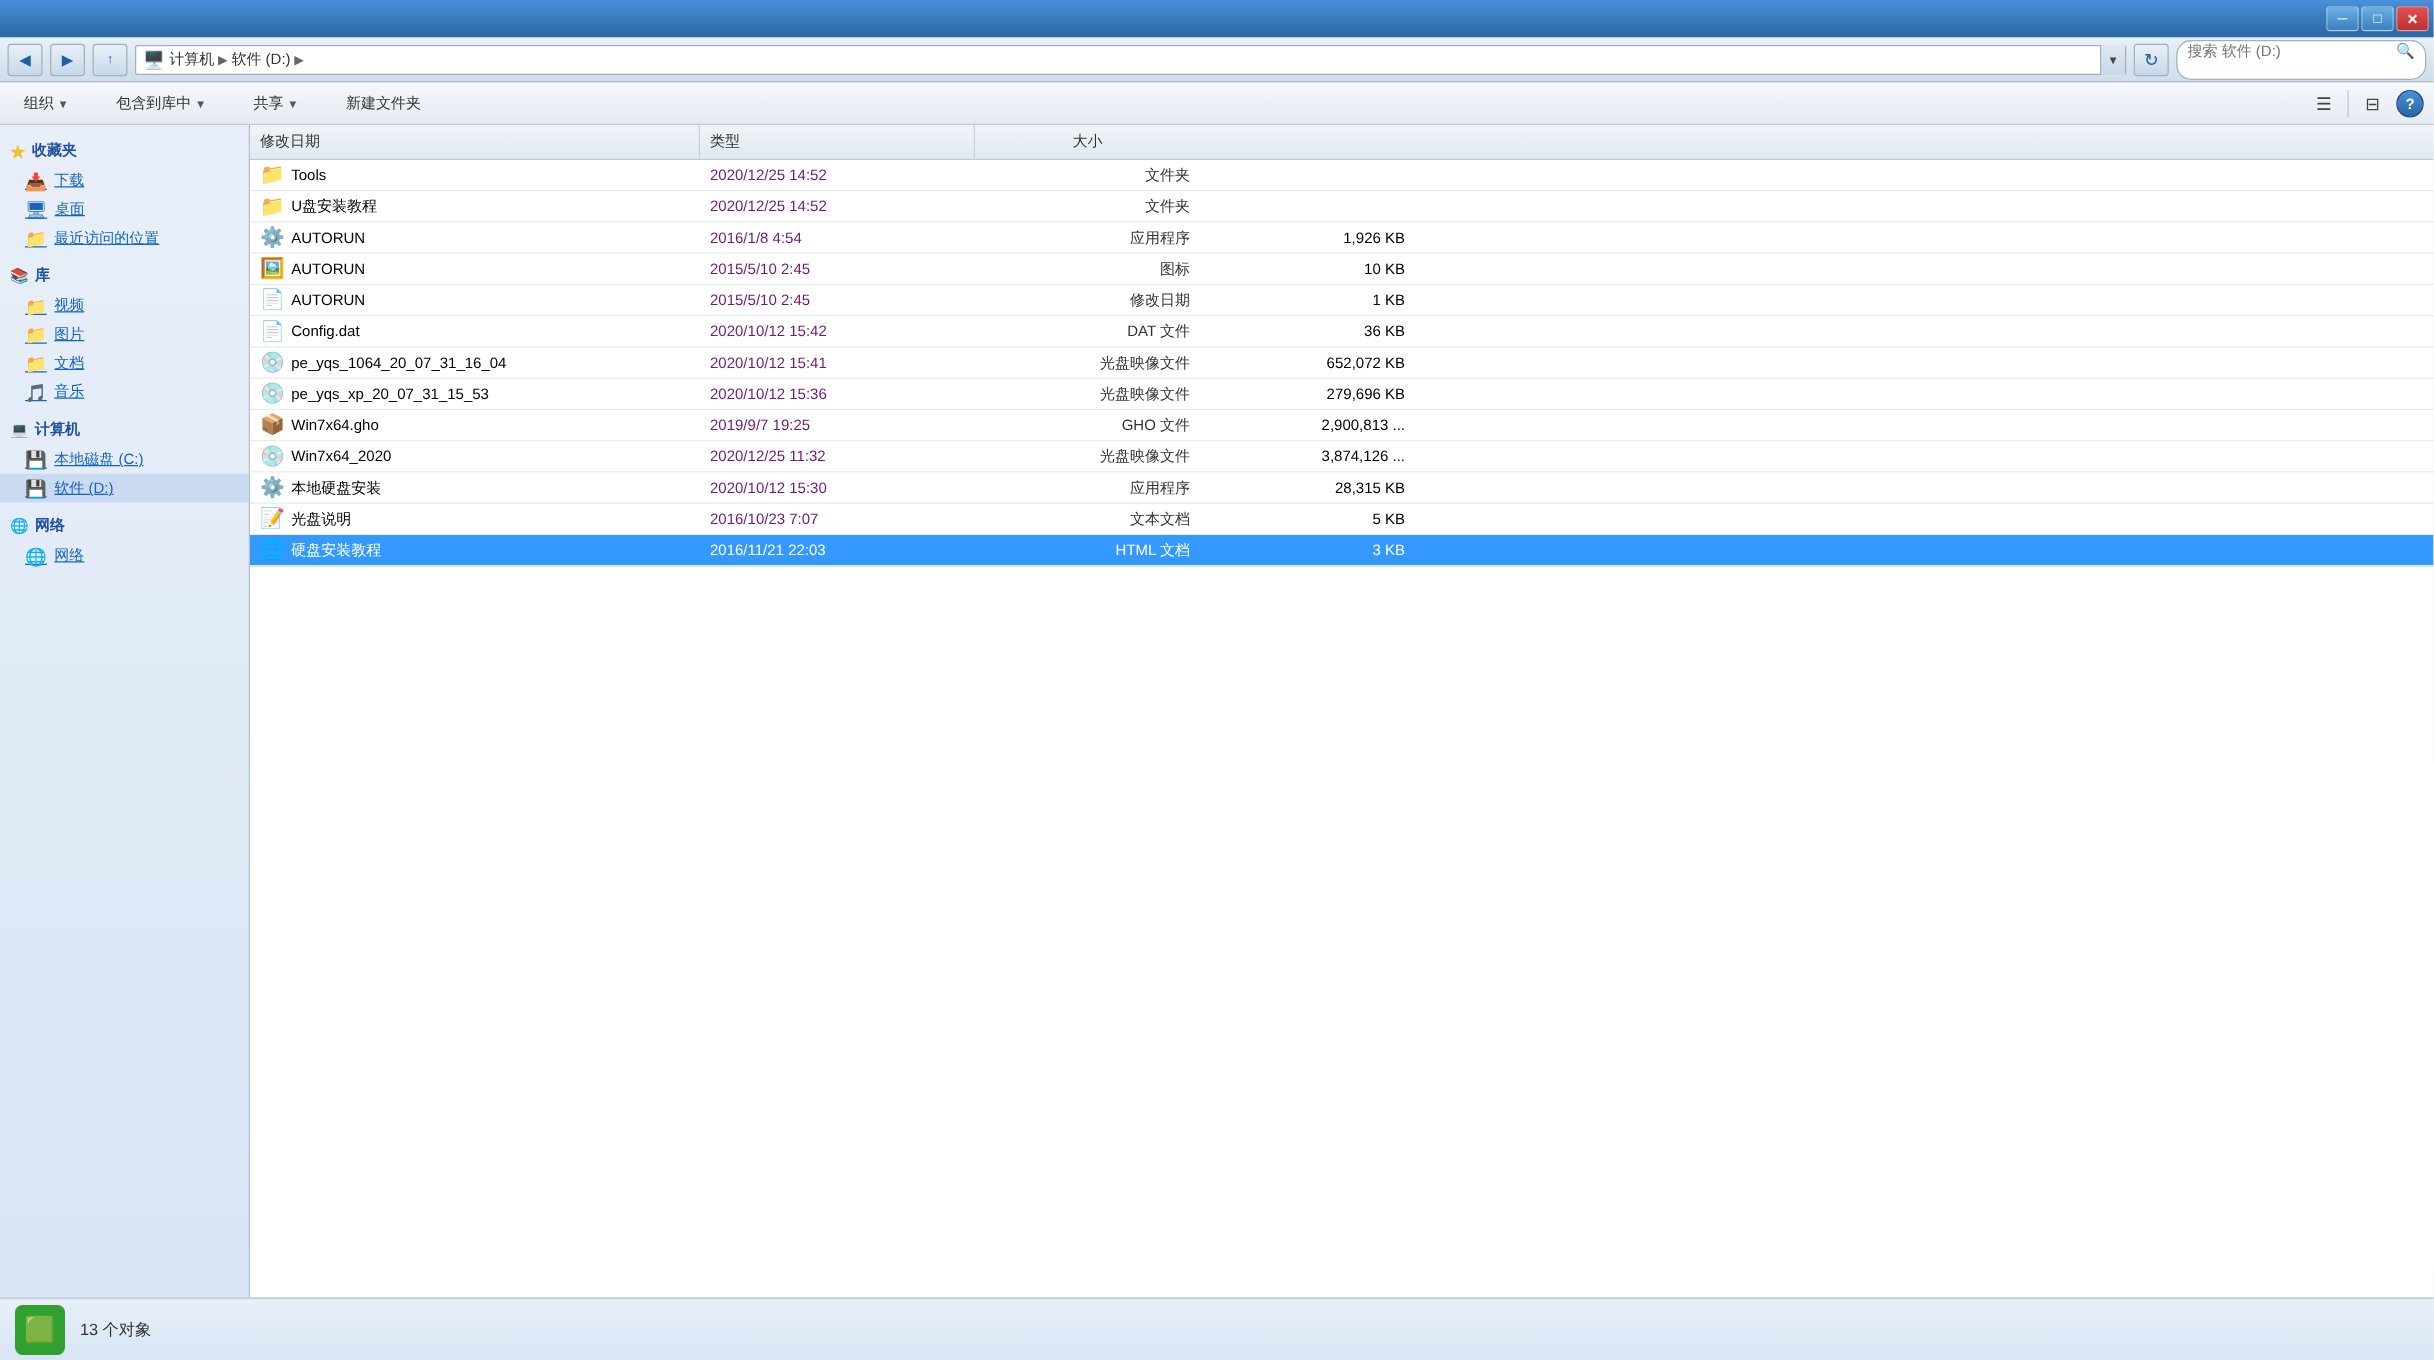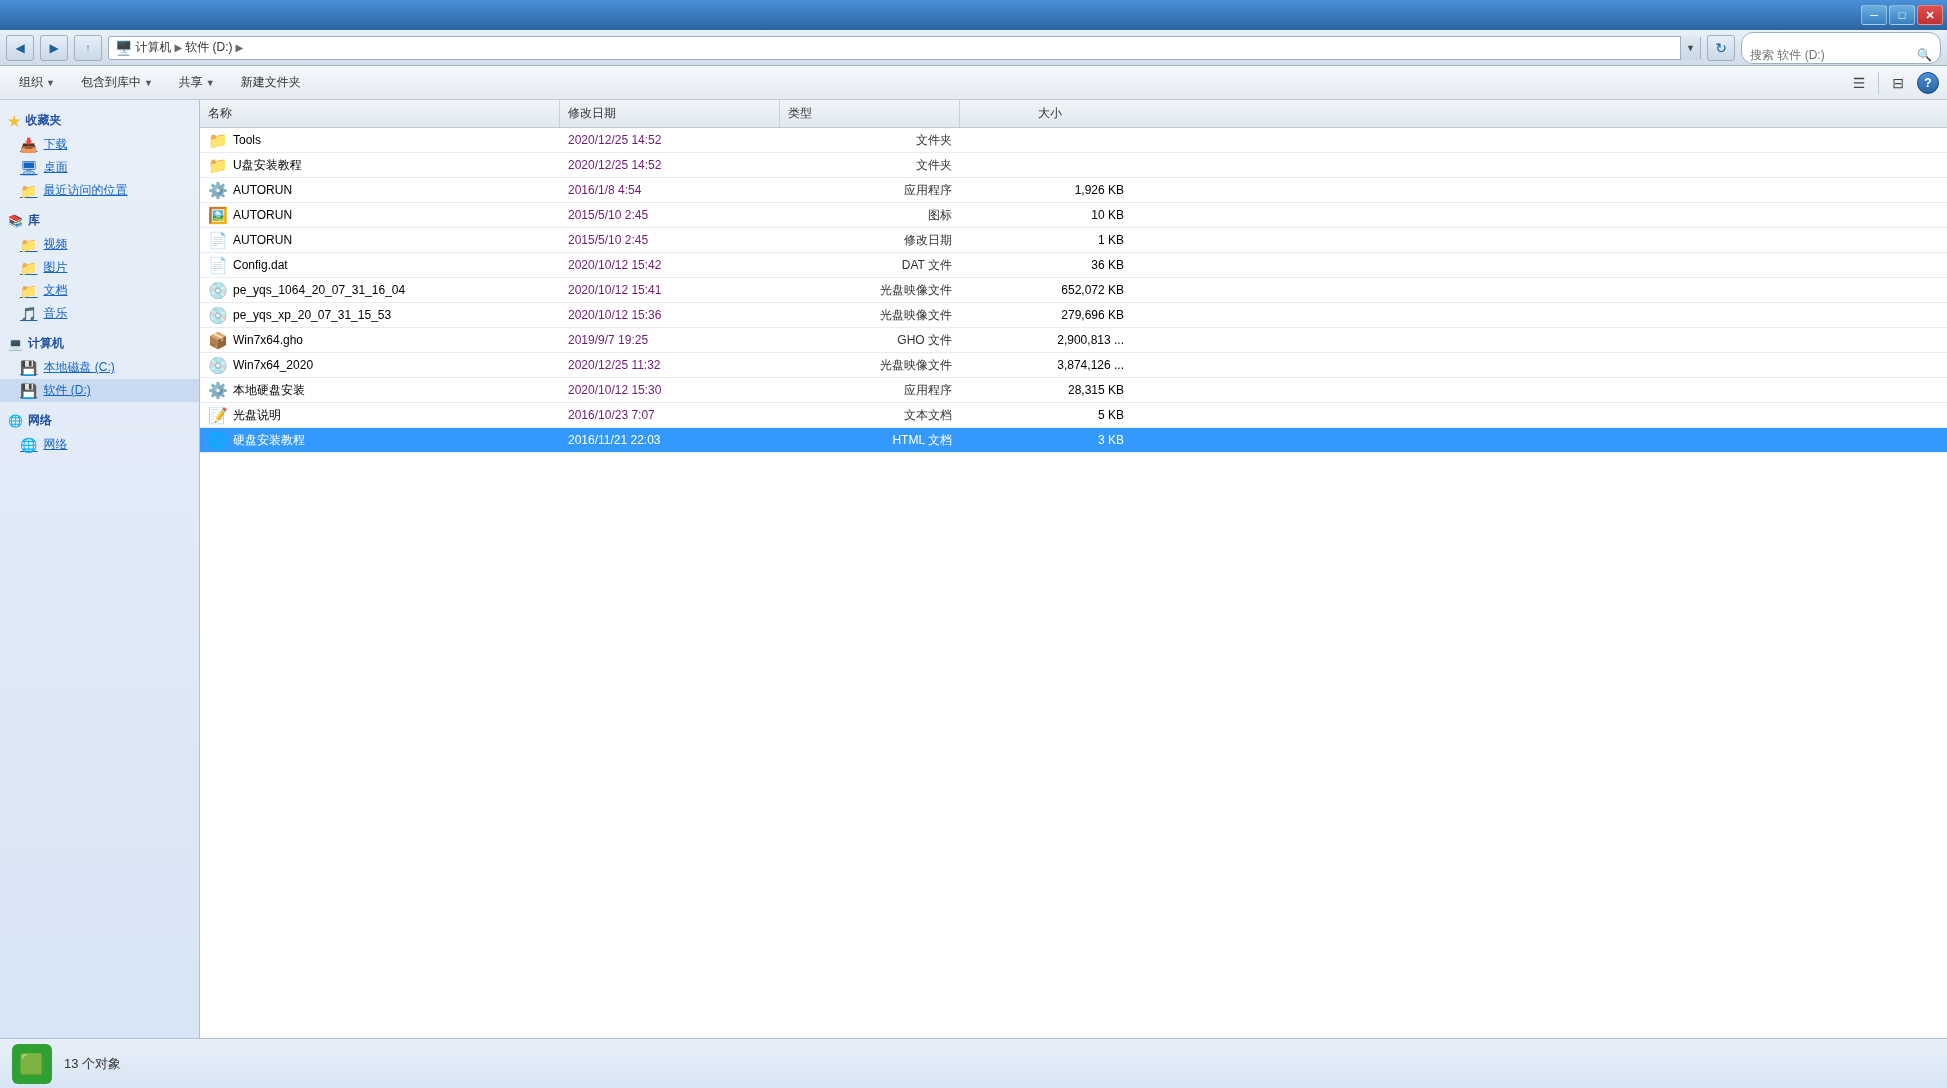--- a/index.html
+++ b/index.html
@@ -104,21 +104,21 @@
       font-size: 14px;
       color: #2060a0;
     }
     .search-box {
       width: 200px;
       height: 24px;
       background: white;
       border: 1px solid #a0b0c0;
       border-radius: 12px;
       display: flex;
-      align-items: flex-start;
+      align-items: flex-end;
       padding: 15px 8px;
       gap: 4px;
     }
     .search-box input {
       border: none;
       outline: none;
       background: transparent;
       font-size: 12px;
       color: #888;
       width: 100%;
@@ -129,21 +129,21 @@
       cursor: pointer;
     }
 
     
     .toolbar {
       background: linear-gradient(to bottom, #f5f8fc, #e5eaf2);
       border-bottom: 1px solid #c0c8d0;
       padding: 4px 8px;
       display: flex;
       align-items: center;
-      gap: 4px;
+      gap: 16px;
       flex-shrink: 0;
       height: 34px;
     }
     .toolbar-btn {
       padding: 3px 10px;
       background: transparent;
       border: 1px solid transparent;
       border-radius: 3px;
       cursor: pointer;
       font-size: 12px;
@@ -489,21 +489,20 @@
         <span class="item-icon">🌐</span>
         <span>网络</span>
       </div>
     </div>
 
   </div>
 
   <div class="file-area">
 
     <div class="col-headers">
-      <div class="col-header">名称</div>
       <div class="col-header">修改日期</div>
       <div class="col-header">类型</div>
       <div class="col-header">大小</div>
     </div>
 
     <div id="file-list">
         <div class="file-row">
       <div class="file-name-cell">
         <span class="file-icon">📁</span>
         <span>Tools</span>

